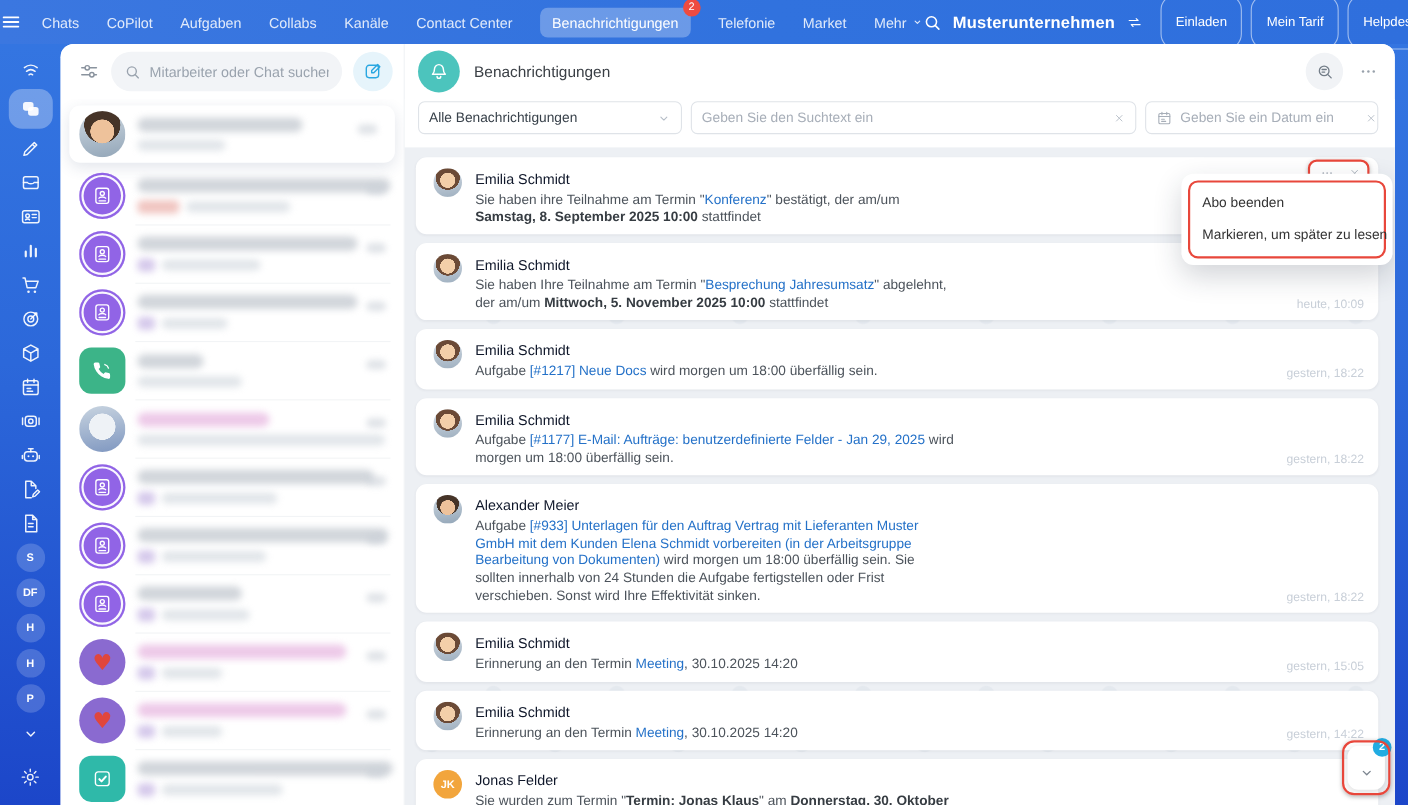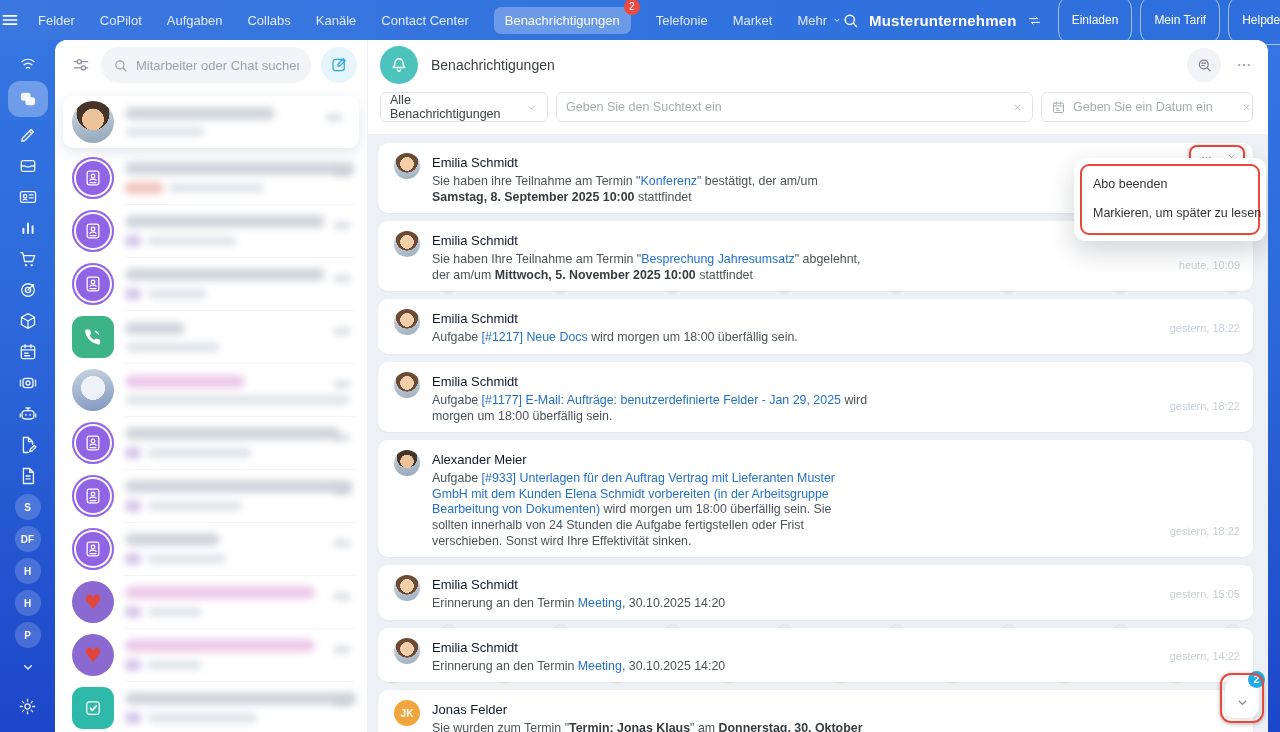--- a/index.html
+++ b/index.html
@@ -65,36 +65,36 @@
   
   .mainpanel{flex:1;display:flex;flex-direction:column;background:#fff;position:relative}
   .main-head{height:50px;flex:none;display:flex;align-items:center;gap:13px;padding:0 15px 0 12px}
   .bell-circle{width:38px;height:38px;border-radius:50%;background:#4cc4bd;color:#fff;display:flex;align-items:center;justify-content:center;flex:none}
   .main-title{font-size:14px;color:#3a3f45;font-weight:400}
   .mh-right{margin-left:auto;display:flex;align-items:center;gap:14px}
   .circle-btn{width:34px;height:34px;border-radius:50%;background:#f1f3f6;color:#737d88;display:flex;align-items:center;justify-content:center;cursor:pointer}
   .kebab-btn{color:#98a1ab;cursor:pointer}
   .filters{display:flex;gap:8px;padding:2px 15px 12px 12px;background:#fff}
   .fbox{height:30px;border:1px solid #dfe3e8;border-radius:6px;background:#fff;display:flex;align-items:center;font-size:12.5px;color:#a7aeb8;padding:0 9px;gap:7px}
-  .f-select{width:168px;color:#39424b;cursor:pointer;justify-content:space-between}
+  .f-select{width:240px;color:#39424b;cursor:pointer;justify-content:space-between}
   .f-search{flex:1}
   .f-date{width:212px}
   .fbox input{border:0;outline:none;flex:1;font-size:12.5px;color:#444;background:transparent;font-family:inherit}
   .fbox input::placeholder{color:#a7aeb8}
   .f-x{color:#b4bcc6;cursor:pointer}
 
   .nlist{flex:1;background-color:#edf0f4;background-image:radial-gradient(circle at 22% 28%,rgba(208,216,226,.38) 9px,rgba(0,0,0,0) 10px),radial-gradient(circle at 72% 78%,rgba(208,216,226,.3) 7px,rgba(0,0,0,0) 8px);background-size:112px 86px;padding:9px 15px 0 10px;display:flex;flex-direction:column;gap:8px;overflow:hidden}
   .ncard{background:#fff;border-radius:10px;padding:10px 14px 8px 16px;position:relative;box-shadow:0 1px 2px rgba(50,60,80,.05);flex:none}
   .nrow{display:flex;gap:12px}
   .av26{width:26px;height:26px;border-radius:50%;flex:none}
   .nc-name{font-size:13px;color:#0f172a;font-weight:500;line-height:15px;padding-top:2px}
   .nc-text{font-size:12.4px;line-height:15.6px;color:#4c535b;max-width:436px;margin-top:4px}
   .seg-link{color:#2471c8}
   .seg-bold{font-weight:700;color:#363c42}
-  .nc-time{position:absolute;right:13px;bottom:20px;font-size:11px;color:#c8cfd8}
+  .nc-time{position:absolute;right:13px;bottom:8px;font-size:11px;color:#c8cfd8}
   .nc-menu{position:absolute;top:8px;right:16px;display:flex;gap:13px;align-items:center;color:#a2abb5}
   .nc-menu .ic{cursor:pointer}
   .anno{position:absolute;border:2.5px solid #e8473b;border-radius:8px;box-shadow:0 1px 4px rgba(60,60,60,.35);pointer-events:none}
   .anno-menu{top:2px;right:8px;width:56px;height:25px}
 
   .popup{position:absolute;top:118px;right:2px;width:192px;background:#fff;border-radius:11px;box-shadow:0 10px 26px rgba(30,40,60,.2);padding:6px;z-index:6}
   .popup-inner{border:2.5px solid #e8473b;border-radius:9px;padding:11px 8px 13px 11px;display:flex;flex-direction:column;gap:15px}
   .menu-item{font-size:12.5px;color:#333;cursor:pointer;white-space:nowrap}
 
   .scrollbtn{position:absolute;bottom:14px;right:9px;width:34px;height:40px;background:#fff;border-radius:10px;box-shadow:0 2px 8px rgba(0,0,0,.14);display:flex;align-items:flex-end;justify-content:center;padding-bottom:8px;color:#7d8690;cursor:pointer;z-index:5}
@@ -107,21 +107,21 @@
 <div class="app">
 
   <header class="topbar">
     <div class="burger">
         <svg width="20" height="20" viewBox="0 0 24 24" fill="none" stroke="currentColor" stroke-width="2" stroke-linecap="round" stroke-linejoin="round">
           <path d="M4 7h16M4 12h16M4 17h16"></path>
         </svg>
       </div>
     <nav class="topnav">
         <div class="nav-item">
-          <span>Felder</span>
+          <span>Chats</span>
         </div>
         <div class="nav-item">
           <span>CoPilot</span>
         </div>
         <div class="nav-item">
           <span>Aufgaben</span>
         </div>
         <div class="nav-item">
           <span>Collabs</span>
         </div>

